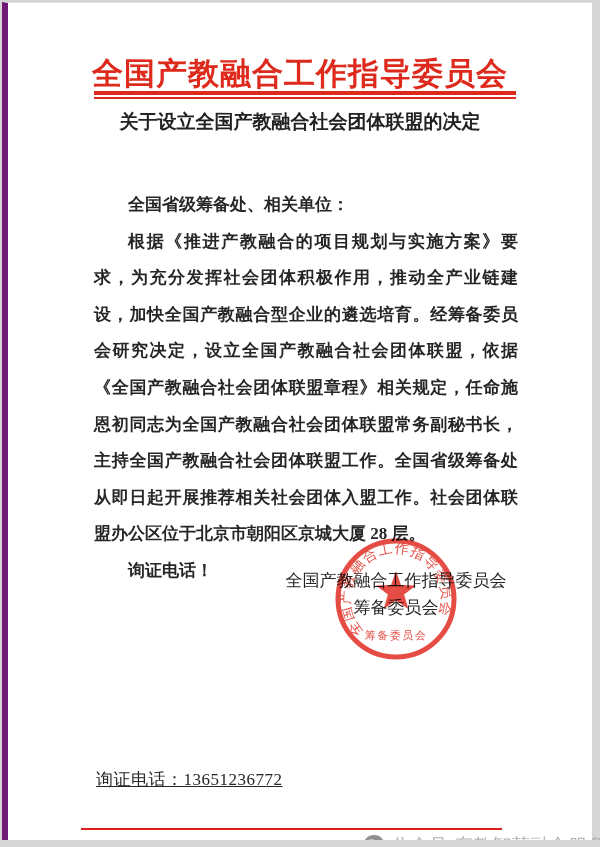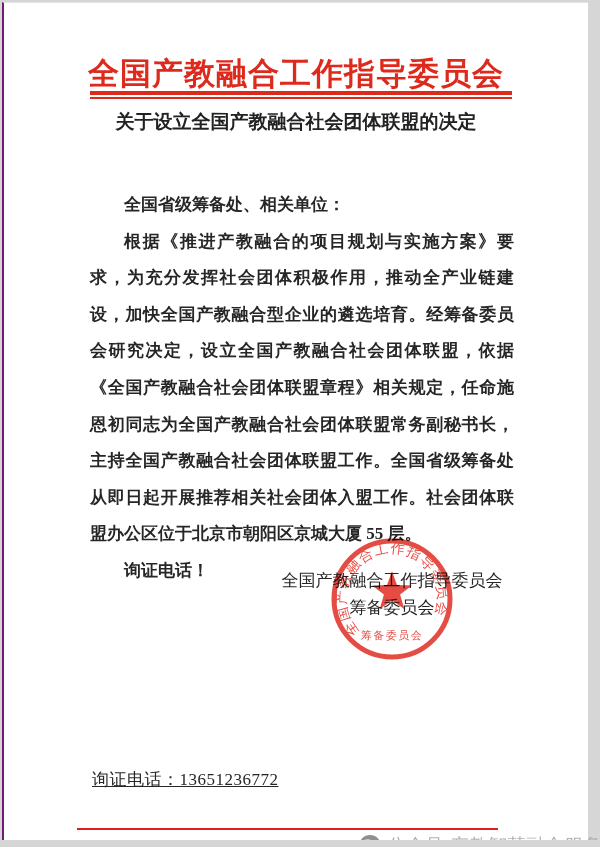--- a/index.html
+++ b/index.html
@@ -5,21 +5,21 @@
   html,body{margin:0;padding:0;}
   body{
     width:600px;height:847px;
     background:#d6d6d6;
     font-family:"Liberation Serif","DejaVu Serif",serif;
     position:relative;overflow:hidden;
   }
   .page{
     position:absolute;left:2px;top:2px;width:584px;height:838px;
     background:#ffffff;
-    border-top:1px solid #e2e2e2;border-left:2px solid #701a75;
+    border-top:1px solid #e2e2e2;border-left:6px solid #701a75;
   }
   .org-title{
     position:absolute;left:0;top:50px;width:100%;
     text-align:center;
     font-size:31px;font-weight:bold;color:#dd2a1c;
     letter-spacing:1px;white-space:nowrap;
   }
   .rule{position:absolute;left:86px;width:422px;background:#dd2a1c;}
   .rule-thick{top:88px;height:4px;}
   .rule-thin{top:94px;height:2px;}
@@ -68,21 +68,21 @@
 <div class="page">
 
   <div class="org-title">全国产教融合工作指导委员会</div>
   <div class="rule rule-thick"></div>
   <div class="rule rule-thin"></div>
 
   <h1 class="doc-title">关于设立全国产教融合社会团体联盟的决定</h1>
 
   <div class="body-text">
     <p class="salutation">全国省级筹备处、相关单位：</p>
-    <p>根据《推进产教融合的项目规划与实施方案》要求，为充分发挥社会团体积极作用，推动全产业链建设，加快全国产教融合型企业的遴选培育。经筹备委员会研究决定，设立全国产教融合社会团体联盟，依据《全国产教融合社会团体联盟章程》相关规定，任命施恩初同志为全国产教融合社会团体联盟常务副秘书长，主持全国产教融合社会团体联盟工作。全国省级筹备处从即日起开展推荐相关社会团体入盟工作。社会团体联盟办公区位于北京市朝阳区京城大厦 55 层。</p>
+    <p>根据《推进产教融合的项目规划与实施方案》要求，为充分发挥社会团体积极作用，推动全产业链建设，加快全国产教融合型企业的遴选培育。经筹备委员会研究决定，设立全国产教融合社会团体联盟，依据《全国产教融合社会团体联盟章程》相关规定，任命施恩初同志为全国产教融合社会团体联盟常务副秘书长，主持全国产教融合社会团体联盟工作。全国省级筹备处从即日起开展推荐相关社会团体入盟工作。社会团体联盟办公区位于北京市朝阳区京城大厦 28 层。</p>
     <p>询证电话！</p>
   </div>
 
   <div class="signature">
     <div>全国产教融合工作指导委员会</div>
     <div>筹备委员会</div>
   </div>
 
   <svg class="seal" viewBox="0 0 136 136">
     <circle cx="68" cy="67" r="58" fill="none" stroke="#e0281e" stroke-width="5"></circle>

